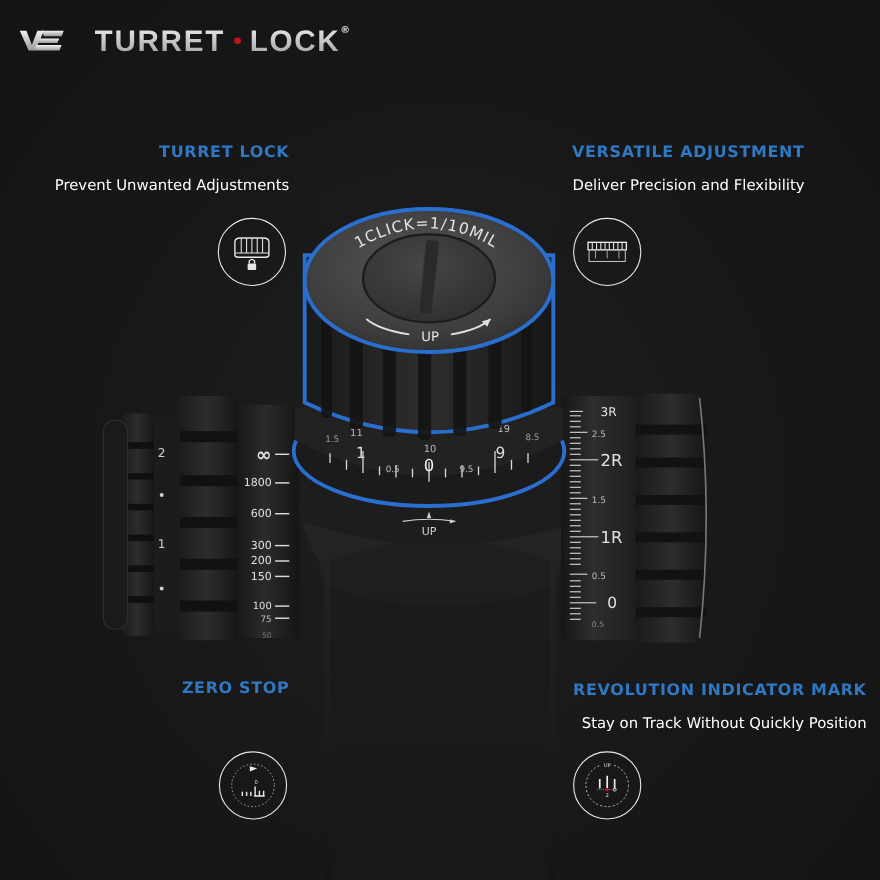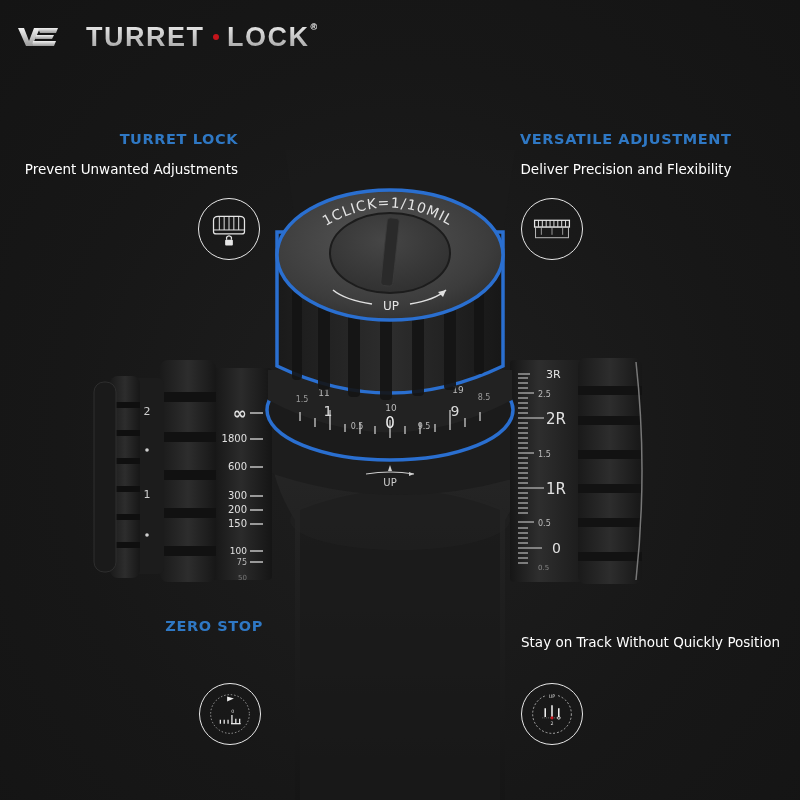--- a/index.html
+++ b/index.html
@@ -9,21 +9,21 @@
   .logo-mark{width:40px;height:22px;margin-right:28px;}
   .logo-text{font-family:"Liberation Sans",sans-serif;font-weight:bold;font-size:27px;letter-spacing:1.5px;color:#c9c9c9;background:linear-gradient(#f0f0f0,#9c9c9c);-webkit-background-clip:text;background-clip:text;-webkit-text-fill-color:transparent;}
   .logo-text .o{position:relative;display:inline-block;}
   .reg{font-size:9px;color:#bbb;-webkit-text-fill-color:#bbb;vertical-align:top;margin-left:1px;}
 
   .feature{position:absolute;}
   .feature .title{font-family:"DejaVu Sans",sans-serif;font-weight:bold;font-size:14.5px;color:#2f78c4;letter-spacing:0.6px;white-space:nowrap;}
   .feature .desc{font-family:"DejaVu Sans",sans-serif;font-size:13.5px;color:#ffffff;margin-top:14px;white-space:nowrap;}
   .f-left{text-align:right;}
   .f-right{text-align:right;}
-  #f-turret{right:562px;top:131px;}
+  #f-turret{right:537px;top:131px;}
   #f-versatile{left:520px;top:131px;}
   #f-zero{right:537px;top:618px;}
   #f-revolution{left:521px;top:620px;}
 
   .icon-circle{position:absolute;width:62px;height:62px;border:1.6px solid #e8e8e8;border-radius:50%;box-sizing:border-box;}
   .icon-circle svg{position:absolute;left:0;top:0;width:100%;height:100%;}
   #ic-turret{left:198px;top:198px;}
   #ic-versatile{left:521px;top:198px;}
   #ic-zero{left:199px;top:683px;}
   #ic-revolution{left:521px;top:683px;}
@@ -276,20 +276,21 @@
   <div class="desc">Prevent Unwanted Adjustments</div>
 </div>
 <div class="feature f-right" id="f-versatile">
   <div class="title">VERSATILE ADJUSTMENT</div>
   <div class="desc">Deliver Precision and Flexibility</div>
 </div>
 <div class="feature f-left" id="f-zero">
   <div class="title">ZERO STOP</div>
 </div>
 <div class="feature f-right" id="f-revolution">
+  <div class="title">REVOLUTION INDICATOR MARK</div>
   <div class="desc">Stay on Track Without Quickly Position</div>
 </div>
 
 <div class="icon-circle" id="ic-turret">
   <svg viewBox="0 0 62 62">
     <path d="M15,22 Q15,18 20,18 L42,18 Q47,18 47,22 L47,34 Q47,36 44,36 L18,36 Q15,36 15,34 Z" fill="none" stroke="#e6e6e6" stroke-width="1.3"></path>
     <g stroke="#e6e6e6" stroke-width="1">
         <line x1="21" y1="18" x2="21" y2="32"></line>
         <line x1="26" y1="18" x2="26" y2="32"></line>
         <line x1="31" y1="18" x2="31" y2="32"></line>

